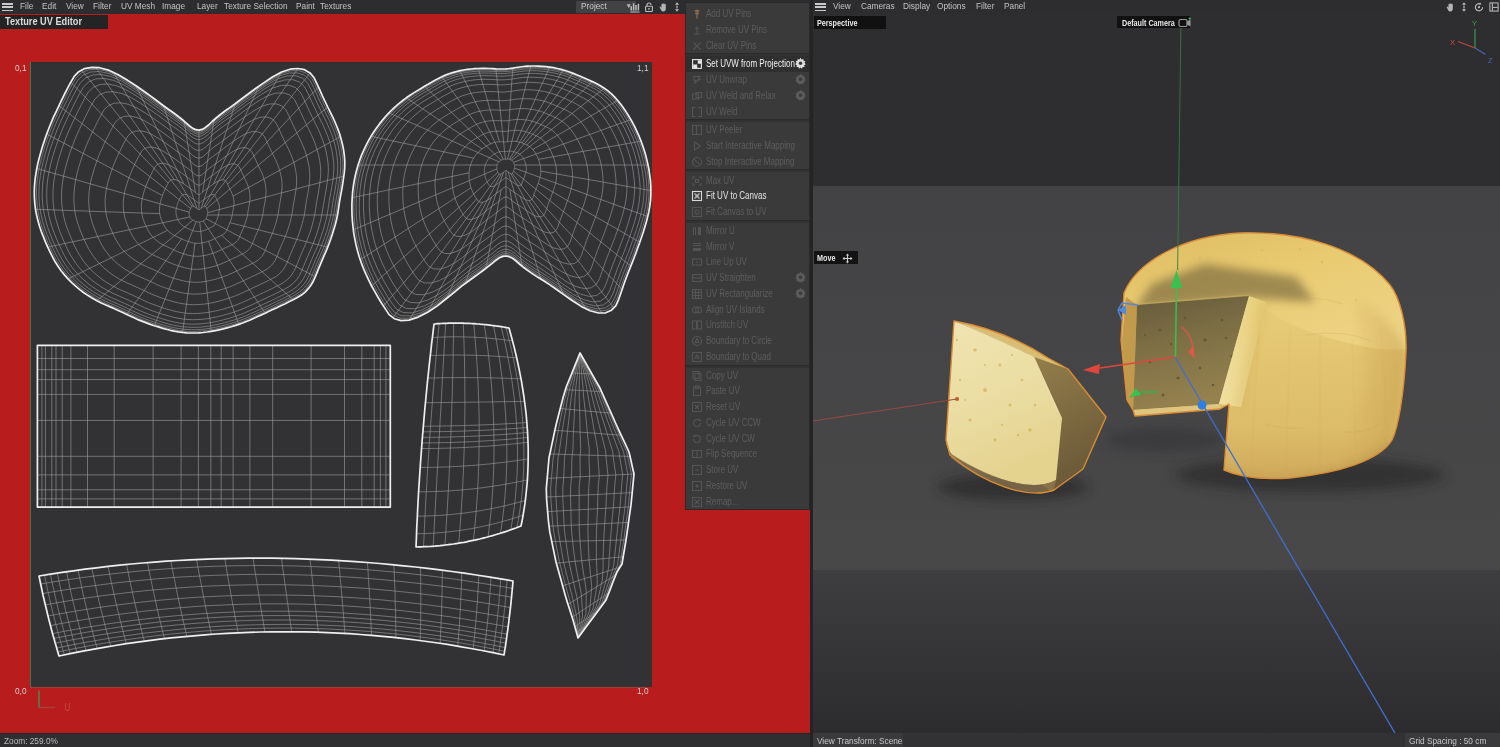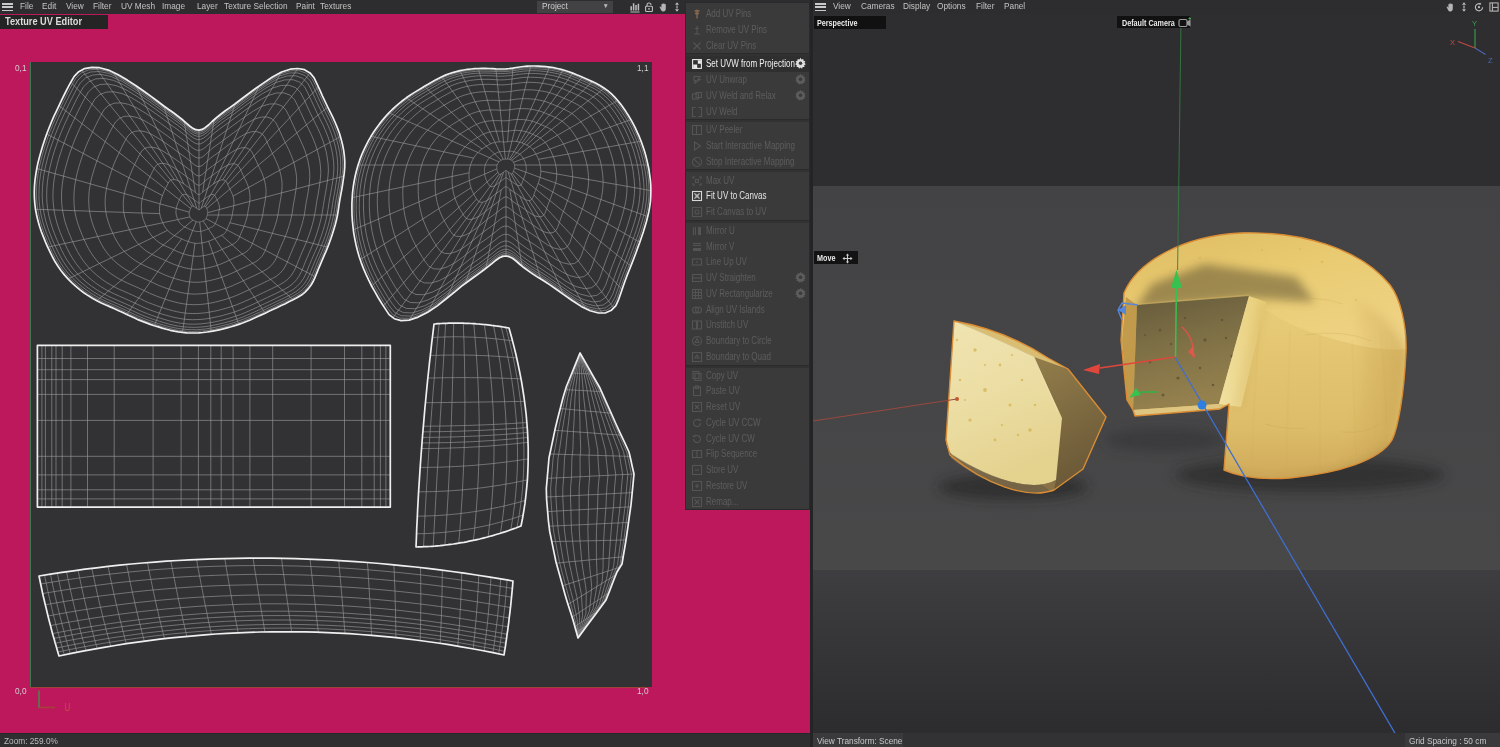--- a/index.html
+++ b/index.html
@@ -14,40 +14,40 @@
 .mrow { position:absolute; left:0; width:100%; height:16px; line-height:16px; font-size:10px;text-align:center; }
 .mrow .micon { position:absolute; left:5px; top:2px; }
 .mrow .mtx { position:absolute; left:20px; top:0; transform:scaleX(0.8); transform-origin:0 50%; white-space:nowrap; }
 .mrow .gear { position:absolute; right:2px; top:1px; }
 .mrow.sel { background:#2f2f2f; }
 .msep { position:absolute; left:0; width:100%; height:3px; background:#323232; border-top:1px solid #2b2b2b; }
 .sbar { position:absolute; font-size:9px; color:#b5b5b5; }
 </style></head>
 <body>
 
-<div class="panel" style="left:0;top:0;width:813px;height:747px;background:#be185d">
+<div class="panel" style="left:0;top:0;width:813px;height:747px;background:#b91c1c">
   <div style="position:absolute;left:0;top:0;width:813px;height:14px;background:#2d2d2f"></div>
   <div class="burger" style="left:2px;top:3px">
       <i></i>
       <i></i>
       <i></i>
     </div>
   <div style="position:absolute;left:0;top:1px;height:12px">
       <span class="mi cx" style="left:20px">File</span>
       <span class="mi cx" style="left:42px">Edit</span>
       <span class="mi cx" style="left:66px">View</span>
       <span class="mi cx" style="left:93px">Filter</span>
       <span class="mi cx" style="left:121px">UV Mesh</span>
       <span class="mi cx" style="left:162px">Image</span>
       <span class="mi cx" style="left:197px">Layer</span>
       <span class="mi cx" style="left:224px">Texture Selection</span>
       <span class="mi cx" style="left:296px">Paint</span>
       <span class="mi cx" style="left:320px">Textures</span>
     </div>
-  <div style="position:absolute;left:537px;top:1px;width:76px;height:12px;background:#424245;border-radius:0;">
+  <div style="position:absolute;left:576px;top:1px;width:60px;height:12px;background:#424245;border-radius:0;">
     <span class="cx" style="position:absolute;left:5px;top:0px;font-size:9px;color:#cccccc">Project</span>
     <span style="position:absolute;right:4px;top:1px;font-size:6.5px;color:#bbbbbb">▼</span>
   </div>
   <svg style="position:absolute;left:630px;top:2px" width="10" height="11" viewBox="0 0 10 11">
       <path d="M1.2 8.5V4.2M3.6 8.5V1.2M6 8.5V3M8.4 8.5V1.8" stroke="#bdbdbd" stroke-width="1.5" fill="none"></path>
       <path d="M0.4 10h9.2" stroke="#bdbdbd" stroke-width="1" fill="none"></path>
     </svg>
   <svg style="position:absolute;left:644px;top:2px" width="10" height="10" viewBox="0 0 10 10">
       <rect x="1.6" y="4.2" width="6.8" height="5.3" rx="0.8" fill="none" stroke="#bdbdbd" stroke-width="1.1"></rect>
       <path d="M3 4V3a2 2 0 0 1 4 0" fill="none" stroke="#bdbdbd" stroke-width="1.1"></path>

